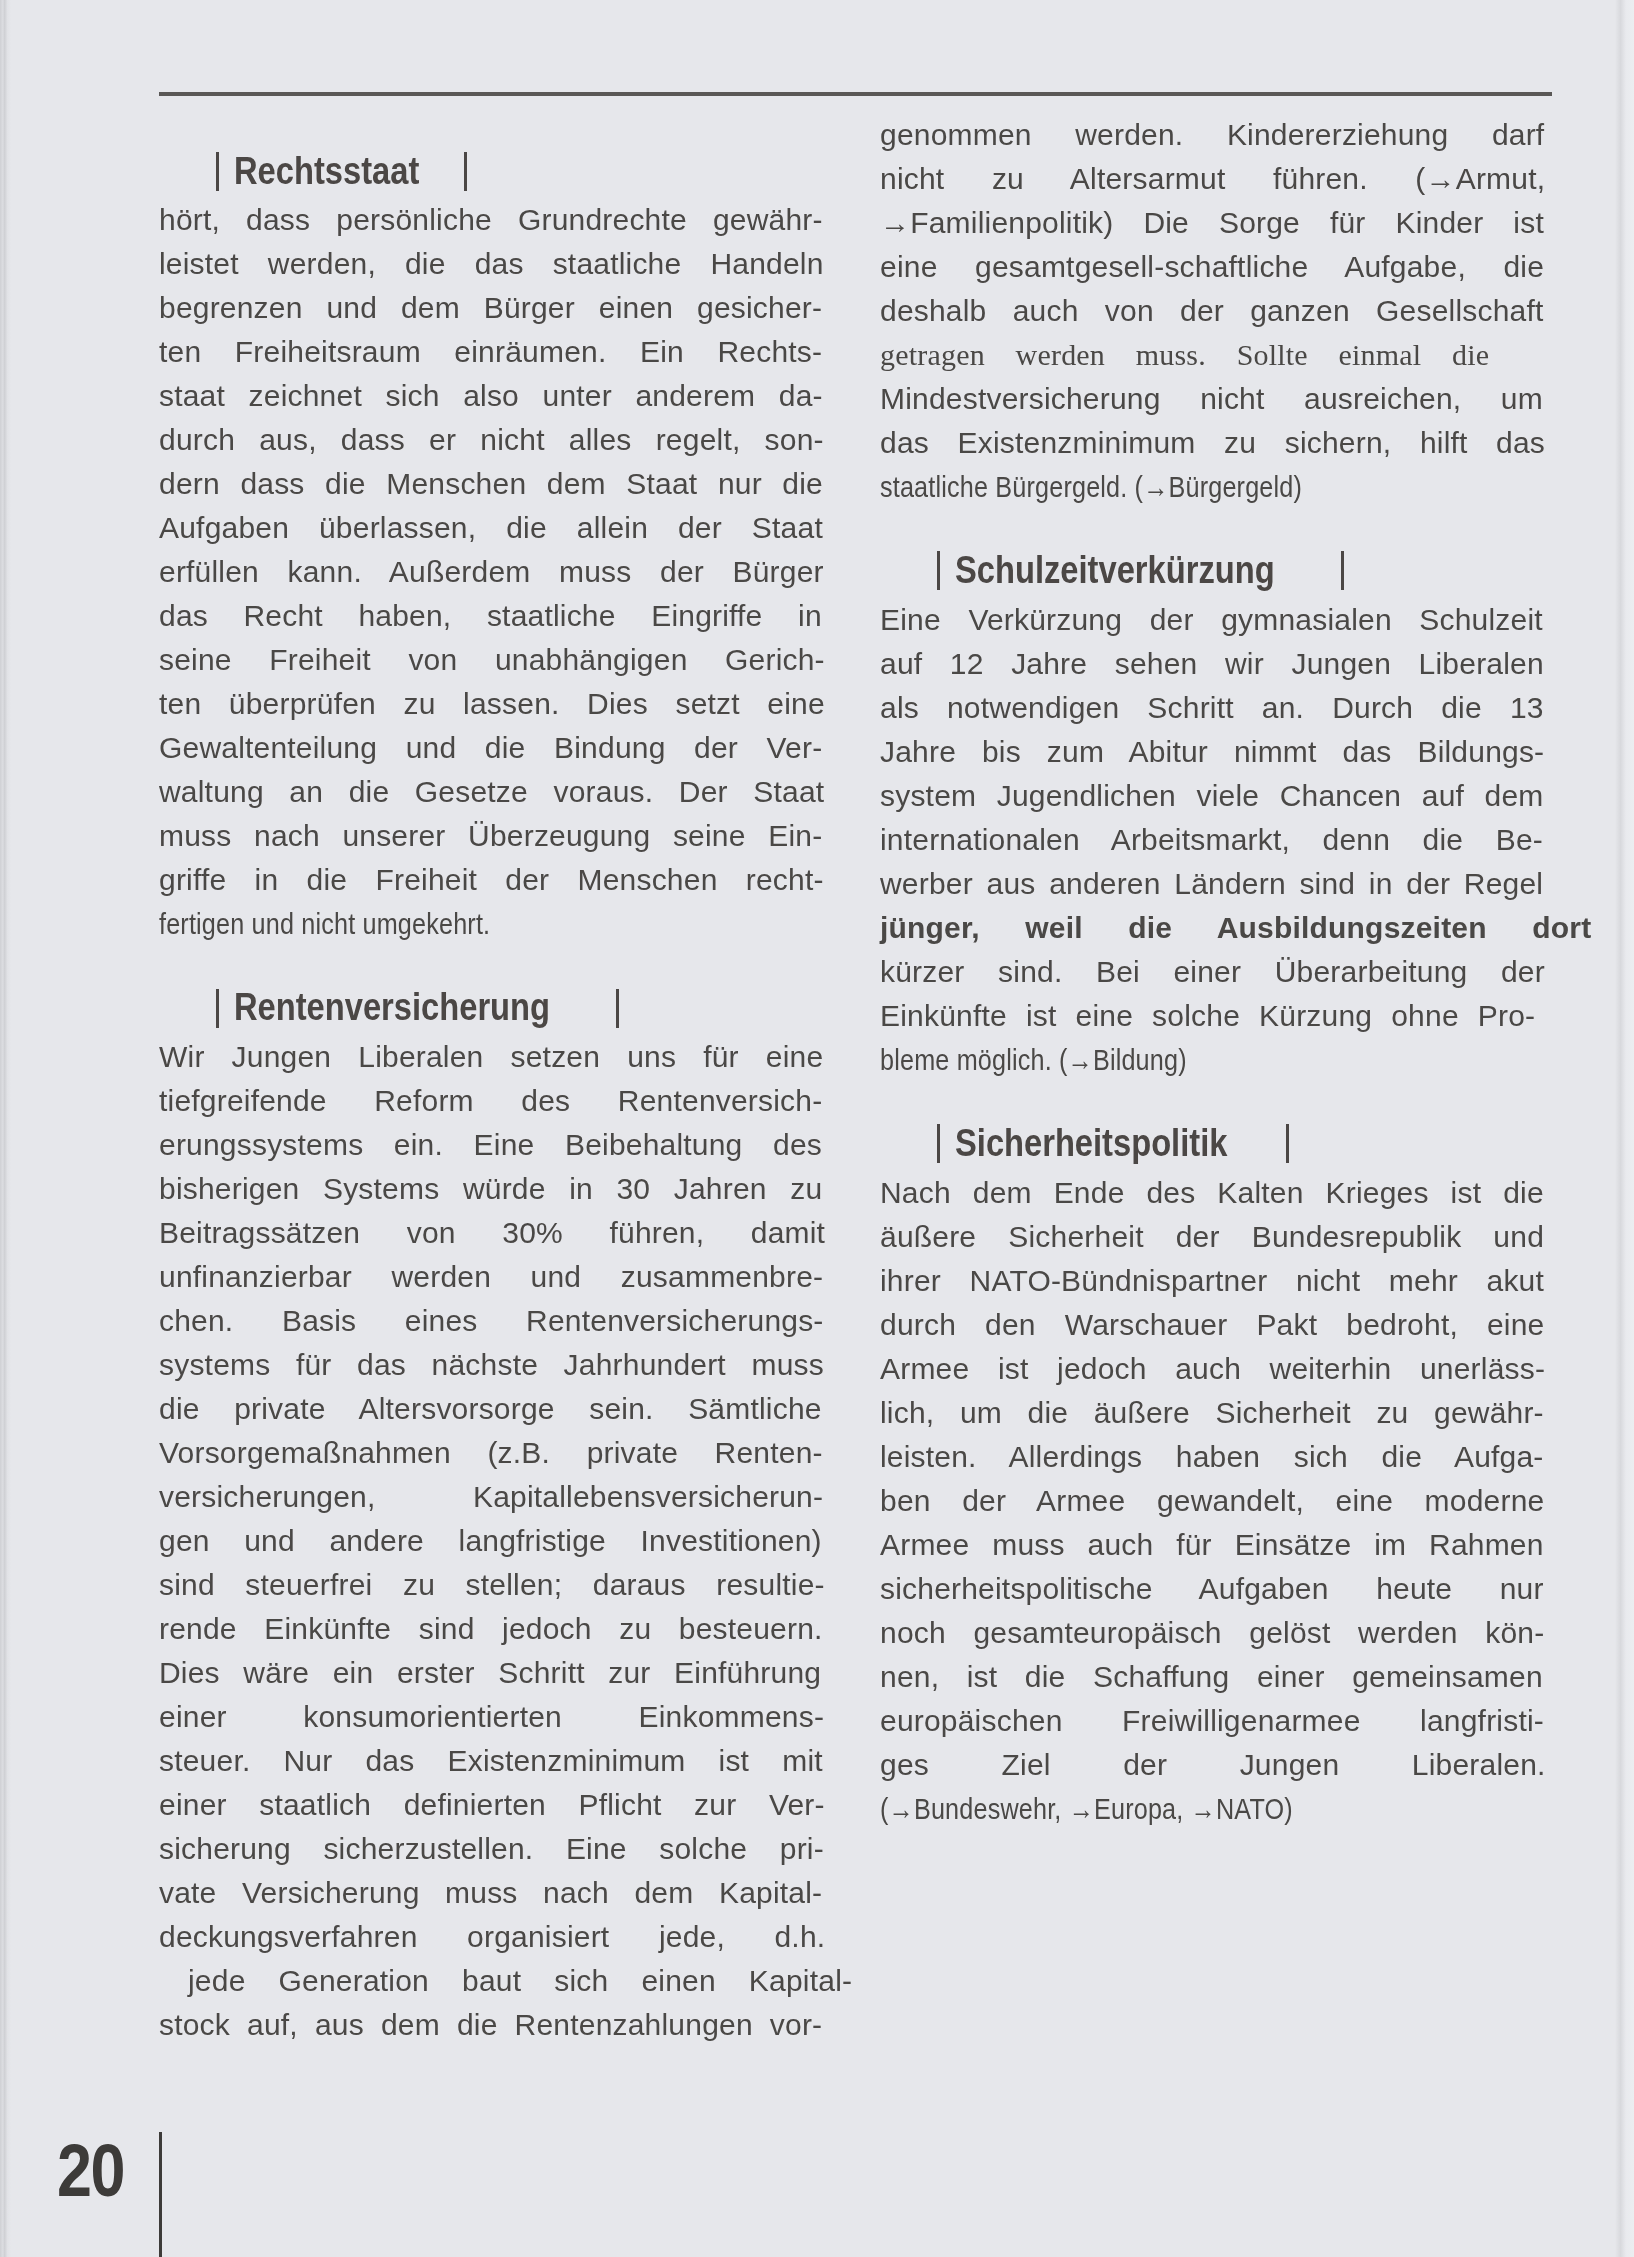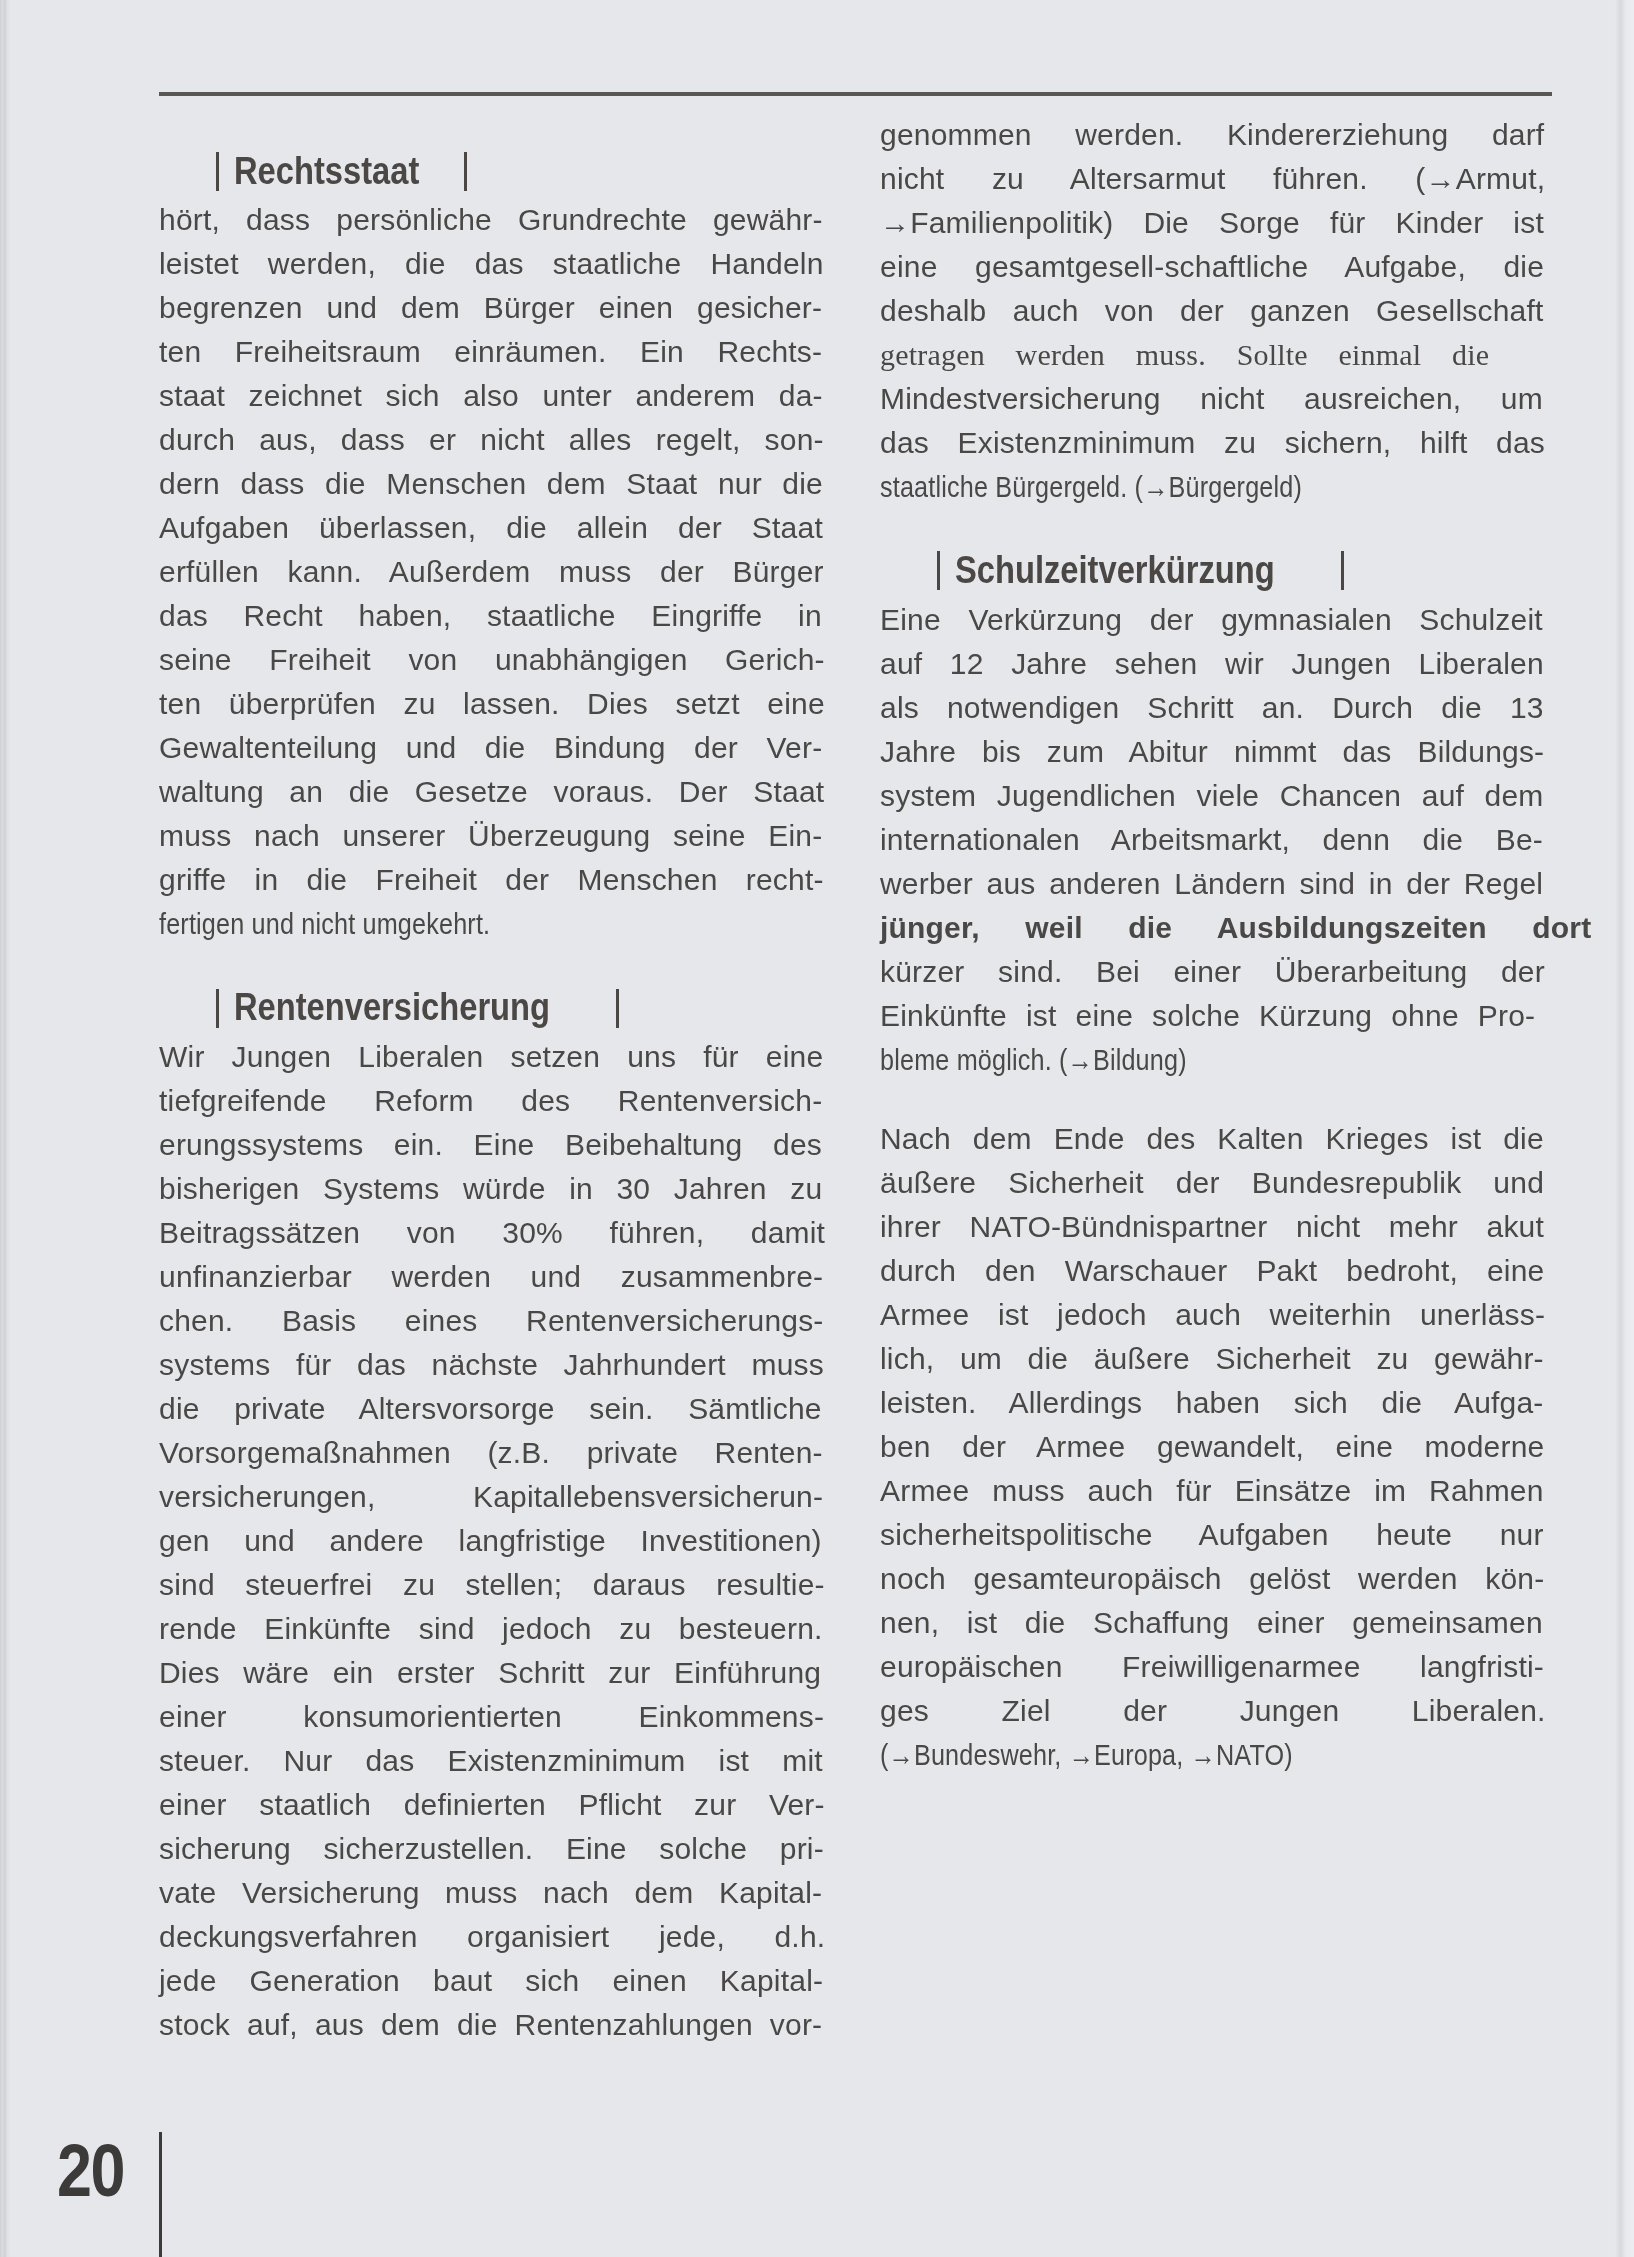--- a/index.html
+++ b/index.html
@@ -125,21 +125,21 @@
         <span class="line" style="display: block; text-align: left; text-align-last: left; transform: scaleX(1); transform-origin: left center; word-spacing: 26px; width: max-content;">gen und andere langfristige Investitionen)</span>
         <span class="line" style="display: block; text-align: left; text-align-last: left; transform: scaleX(1); transform-origin: left center; word-spacing: 22px; width: max-content;">sind steuerfrei zu stellen; daraus resultie-</span>
         <span class="line" style="display: block; text-align: left; text-align-last: left; transform: scaleX(1); transform-origin: left center; word-spacing: 19px; width: max-content;">rende Einkünfte sind jedoch zu besteuern.</span>
         <span class="line" style="display: block; text-align: left; text-align-last: left; transform: scaleX(1); transform-origin: left center; word-spacing: 15px; width: max-content;">Dies wäre ein erster Schritt zur Einführung</span>
         <span class="line" style="display: block; text-align: left; text-align-last: left; transform: scaleX(1); transform-origin: left center; word-spacing: 68px; width: max-content;">einer konsumorientierten Einkommens-</span>
         <span class="line" style="display: block; text-align: left; text-align-last: left; transform: scaleX(1); transform-origin: left center; word-spacing: 24.5px; width: max-content;">steuer. Nur das Existenzminimum ist mit</span>
         <span class="line" style="display: block; text-align: left; text-align-last: left; transform: scaleX(1); transform-origin: left center; word-spacing: 24px; width: max-content;">einer staatlich definierten Pflicht zur Ver-</span>
         <span class="line" style="display: block; text-align: left; text-align-last: left; transform: scaleX(1); transform-origin: left center; word-spacing: 24px; width: max-content;">sicherung sicherzustellen. Eine solche pri-</span>
         <span class="line" style="display: block; text-align: left; text-align-last: left; transform: scaleX(1); transform-origin: left center; word-spacing: 17px; width: max-content;">vate Versicherung muss nach dem Kapital-</span>
         <span class="line" style="display: block; text-align: left; text-align-last: left; transform: scaleX(1); transform-origin: left center; word-spacing: 41px; width: max-content;">deckungsverfahren organisiert jede, d.h.</span>
-        <span class="line" style="display: block; text-align: left; text-align-last: left; transform: scaleX(1); transform-origin: left center; word-spacing: 24.5px; width: max-content;">jede Generation baut sich einen Kapital-</span>
+        <span class="line" style="display: block; text-align: left; text-align-last: left; transform: scaleX(1); transform-origin: left center; word-spacing: 24.5px; width: max-content; margin-left: 29px;">jede Generation baut sich einen Kapital-</span>
         <span class="line" style="display: block; text-align: left; text-align-last: left; transform: scaleX(1); transform-origin: left center; word-spacing: 8.5px; width: max-content;">stock auf, aus dem die Rentenzahlungen vor-</span>
       </p>
     </section>
   </div>
 <div class="column col-right">
     <section class="section">
       <p class="para">
         <span class="line" style="display: block; text-align: left; text-align-last: left; transform: scaleX(1); transform-origin: left center; word-spacing: 35px; width: max-content;">genommen werden. Kindererziehung darf</span>
         <span class="line" style="display: block; text-align: left; text-align-last: left; transform: scaleX(1); transform-origin: left center; word-spacing: 39px; width: max-content;">nicht zu Altersarmut führen. (→Armut,</span>
         <span class="line" style="display: block; text-align: left; text-align-last: left; transform: scaleX(1); transform-origin: left center; word-spacing: 21.4px; width: max-content;">→Familienpolitik) Die Sorge für Kinder ist</span>
@@ -161,20 +161,21 @@
         <span class="line" style="display: block; text-align: left; text-align-last: left; transform: scaleX(1); transform-origin: left center; word-spacing: 12px; width: max-content;">system Jugendlichen viele Chancen auf dem</span>
         <span class="line" style="display: block; text-align: left; text-align-last: left; transform: scaleX(1); transform-origin: left center; word-spacing: 24px; width: max-content;">internationalen Arbeitsmarkt, denn die Be-</span>
         <span class="line" style="display: block; text-align: left; text-align-last: left; transform: scaleX(1); transform-origin: left center; word-spacing: 5.1px; width: max-content;">werber aus anderen Ländern sind in der Regel</span>
         <span class="line" style="display: block; text-align: left; text-align-last: left; transform: scaleX(1); transform-origin: left center; word-spacing: 37px; width: max-content; font-weight: bold;">jünger, weil die Ausbildungszeiten dort</span>
         <span class="line" style="display: block; text-align: left; text-align-last: left; transform: scaleX(1); transform-origin: left center; word-spacing: 25px; width: max-content;">kürzer sind. Bei einer Überarbeitung der</span>
         <span class="line" style="display: block; text-align: left; text-align-last: left; transform: scaleX(1); transform-origin: left center; word-spacing: 10.5px; width: max-content;">Einkünfte ist eine solche Kürzung ohne Pro-</span>
         <span class="line last" style="display: block; text-align: left; text-align-last: left; transform: scaleX(0.84); transform-origin: left center; width: max-content;">bleme möglich. (→Bildung)</span>
       </p>
     </section>
     <section class="section">
+      <h2 class="heading"><span class="bar left"></span><span class="title">Sicherheitspolitik</span><span class="bar right"></span></h2>
       <p class="para">
         <span class="line" style="display: block; text-align: left; text-align-last: left; transform: scaleX(1); transform-origin: left center; word-spacing: 13.4px; width: max-content;">Nach dem Ende des Kalten Krieges ist die</span>
         <span class="line" style="display: block; text-align: left; text-align-last: left; transform: scaleX(1); transform-origin: left center; word-spacing: 23.5px; width: max-content;">äußere Sicherheit der Bundesrepublik und</span>
         <span class="line" style="display: block; text-align: left; text-align-last: left; transform: scaleX(1); transform-origin: left center; word-spacing: 20px; width: max-content;">ihrer NATO-Bündnispartner nicht mehr akut</span>
         <span class="line" style="display: block; text-align: left; text-align-last: left; transform: scaleX(1); transform-origin: left center; word-spacing: 20.5px; width: max-content;">durch den Warschauer Pakt bedroht, eine</span>
         <span class="line" style="display: block; text-align: left; text-align-last: left; transform: scaleX(1); transform-origin: left center; word-spacing: 20px; width: max-content;">Armee ist jedoch auch weiterhin unerläss-</span>
         <span class="line" style="display: block; text-align: left; text-align-last: left; transform: scaleX(1); transform-origin: left center; word-spacing: 17px; width: max-content;">lich, um die äußere Sicherheit zu gewähr-</span>
         <span class="line" style="display: block; text-align: left; text-align-last: left; transform: scaleX(1); transform-origin: left center; word-spacing: 25px; width: max-content;">leisten. Allerdings haben sich die Aufga-</span>
         <span class="line" style="display: block; text-align: left; text-align-last: left; transform: scaleX(1); transform-origin: left center; word-spacing: 23px; width: max-content;">ben der Armee gewandelt, eine moderne</span>
         <span class="line" style="display: block; text-align: left; text-align-last: left; transform: scaleX(1); transform-origin: left center; word-spacing: 14.3px; width: max-content;">Armee muss auch für Einsätze im Rahmen</span>

